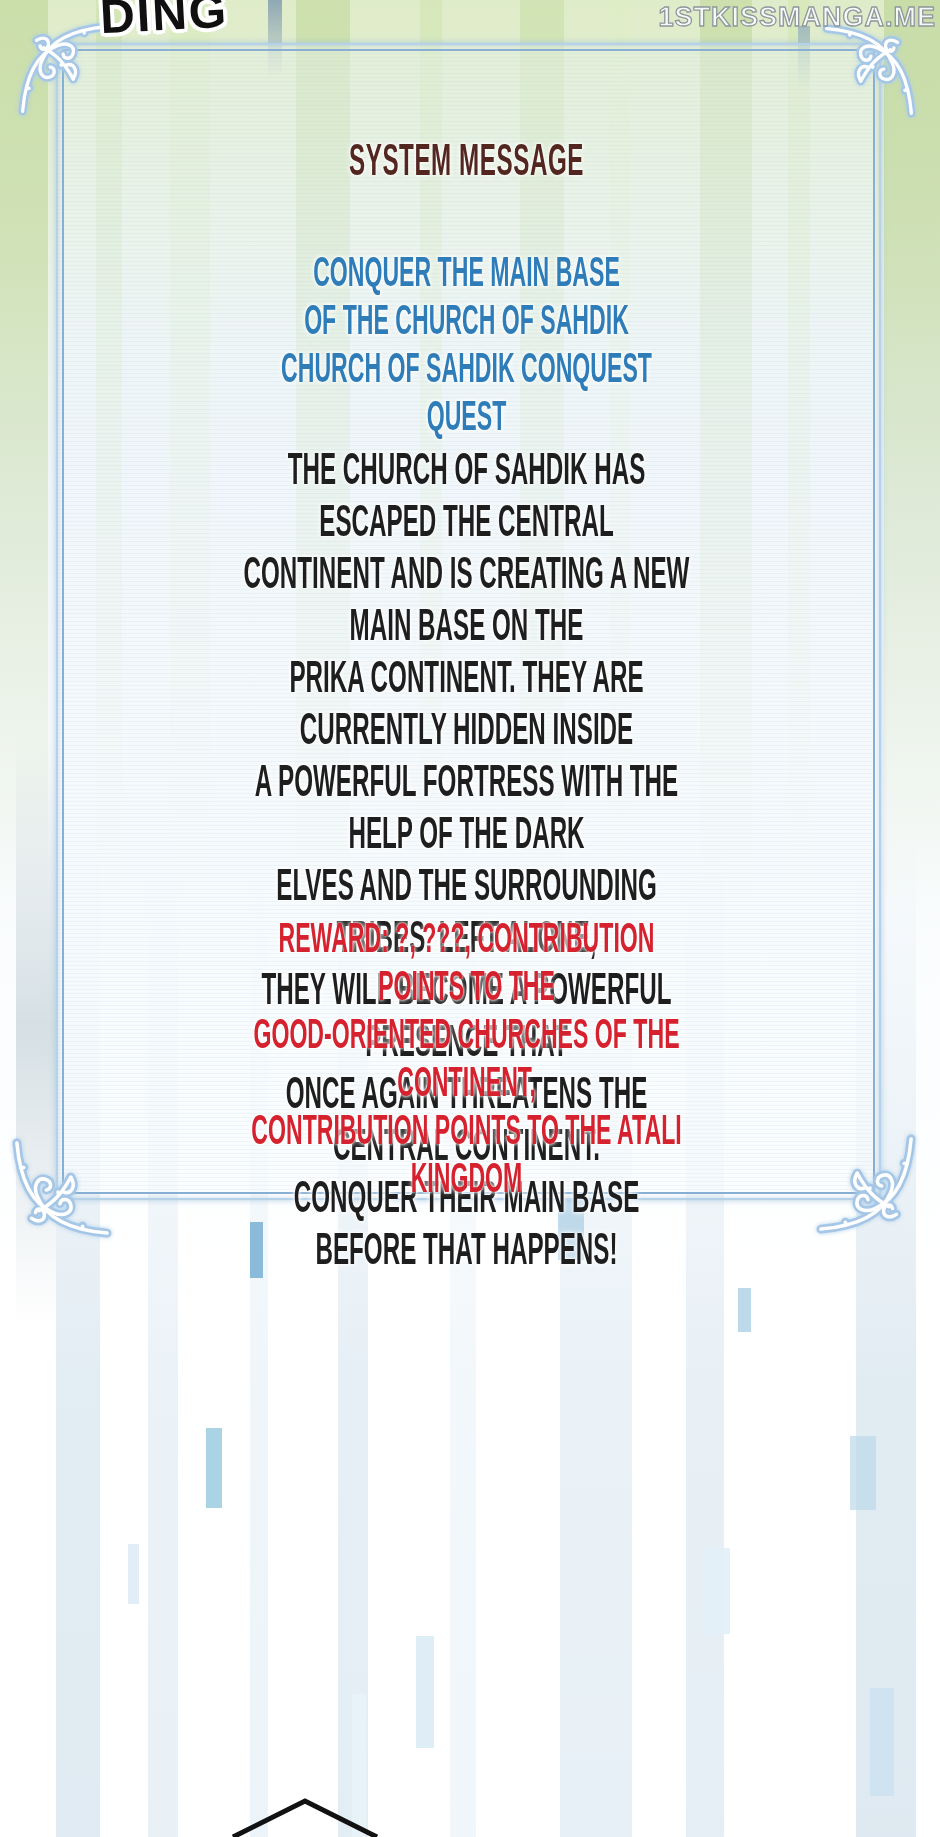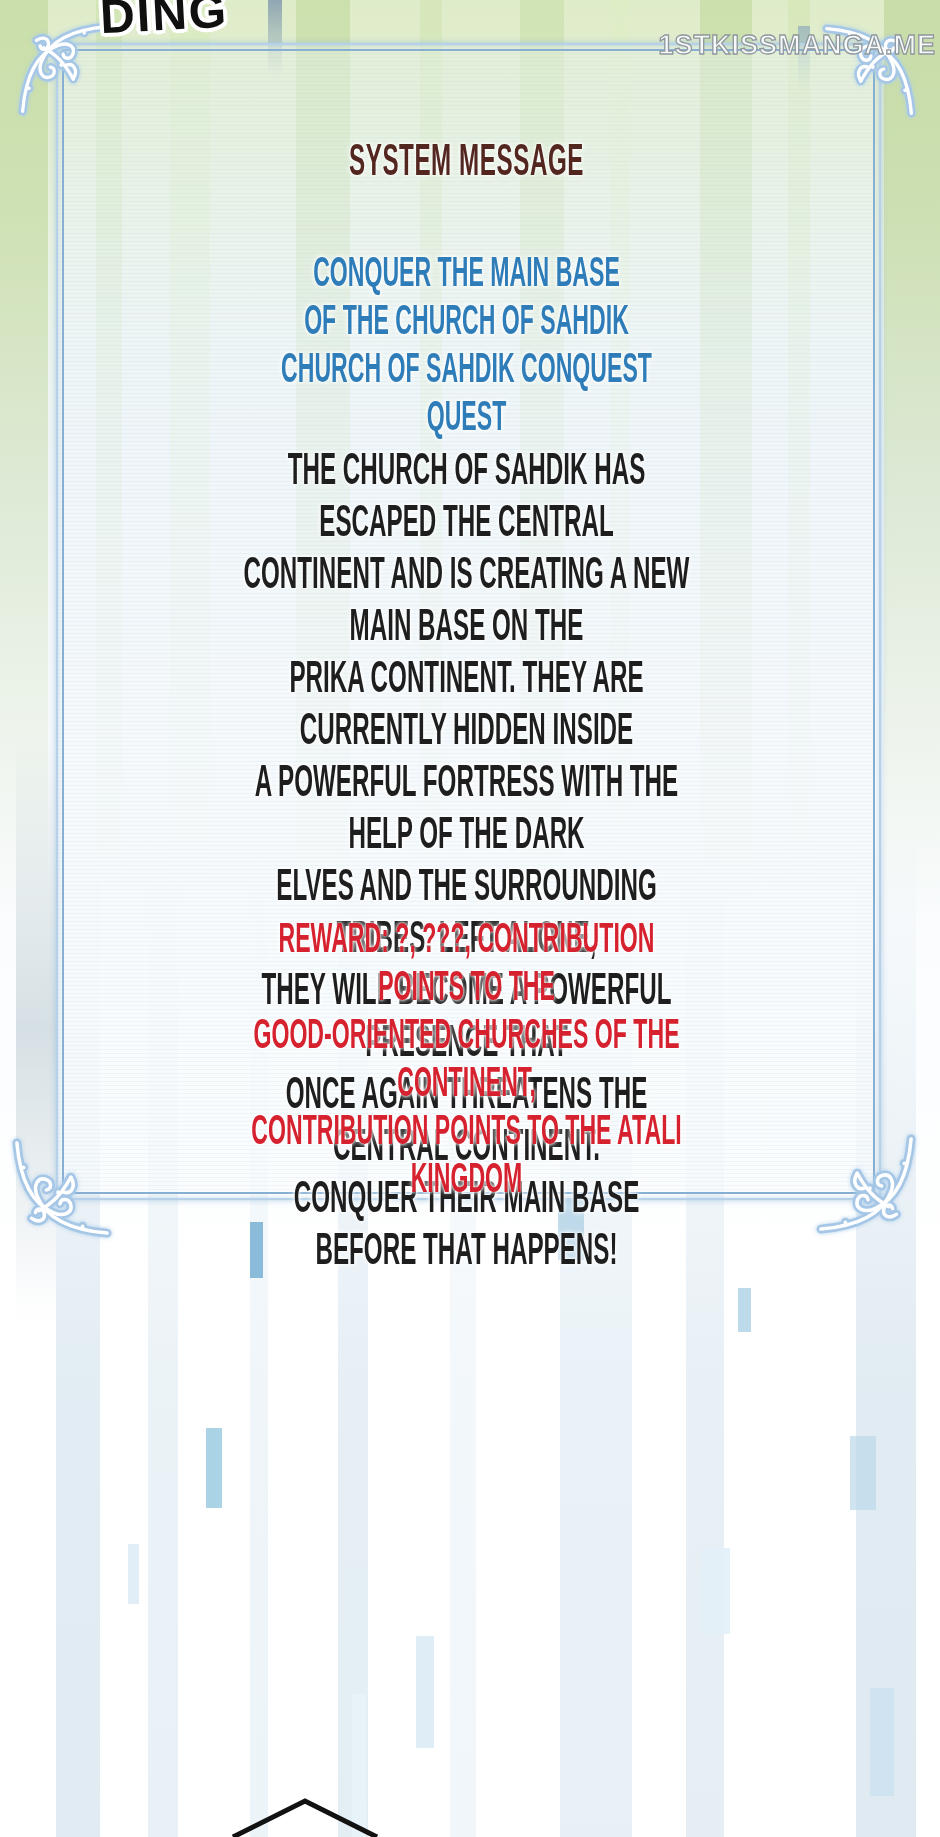--- a/index.html
+++ b/index.html
@@ -55,21 +55,21 @@
   .t-reward{top:914px;font-size:42px;line-height:48px;color:var(--c-reward,#d6212e);}
   
   .sfx{
     position:absolute;left:100px;top:-14px;font-size:48px;font-weight:bold;
     letter-spacing:2px;color:var(--c-sfx,#101010);transform:rotate(-3deg);
     text-shadow:-3px -3px 0 #fff,3px -3px 0 #fff,-3px 3px 0 #fff,3px 3px 0 #fff,
       0 -4px 0 #fff,0 4px 0 #fff,-4px 0 0 #fff,4px 0 0 #fff;
   }
   .watermark{
     position:absolute;right:4px;top:2px;font-size:27px;font-weight:bold;
-    letter-spacing:1px;color:rgba(250,252,253,.9);margin-top:28px;
+    letter-spacing:1px;color:rgba(250,252,253,.9);
     -webkit-text-stroke:1.3px var(--c-watermark_stroke,#8f979d);
   }
   .bubble{position:absolute;left:180px;top:1795px;width:240px;height:42px;}
 </style>
 </head>
 <body style="--c-title: #532620; --c-quest: #2e7cb8; --c-body: #1e1e1e; --c-reward: #d6212e; --c-border: #8fb4d6; --c-ornament: #a6c6e6; --c-sfx: #101010; --c-watermark_stroke: #8f979d;">
 
 <div class="bg">
 
   <div class="stripe" style="left:0;width:48px;background:linear-gradient(to bottom,rgba(186,212,146,.55) 0 12%,rgba(186,212,146,0) 50%);"></div>

